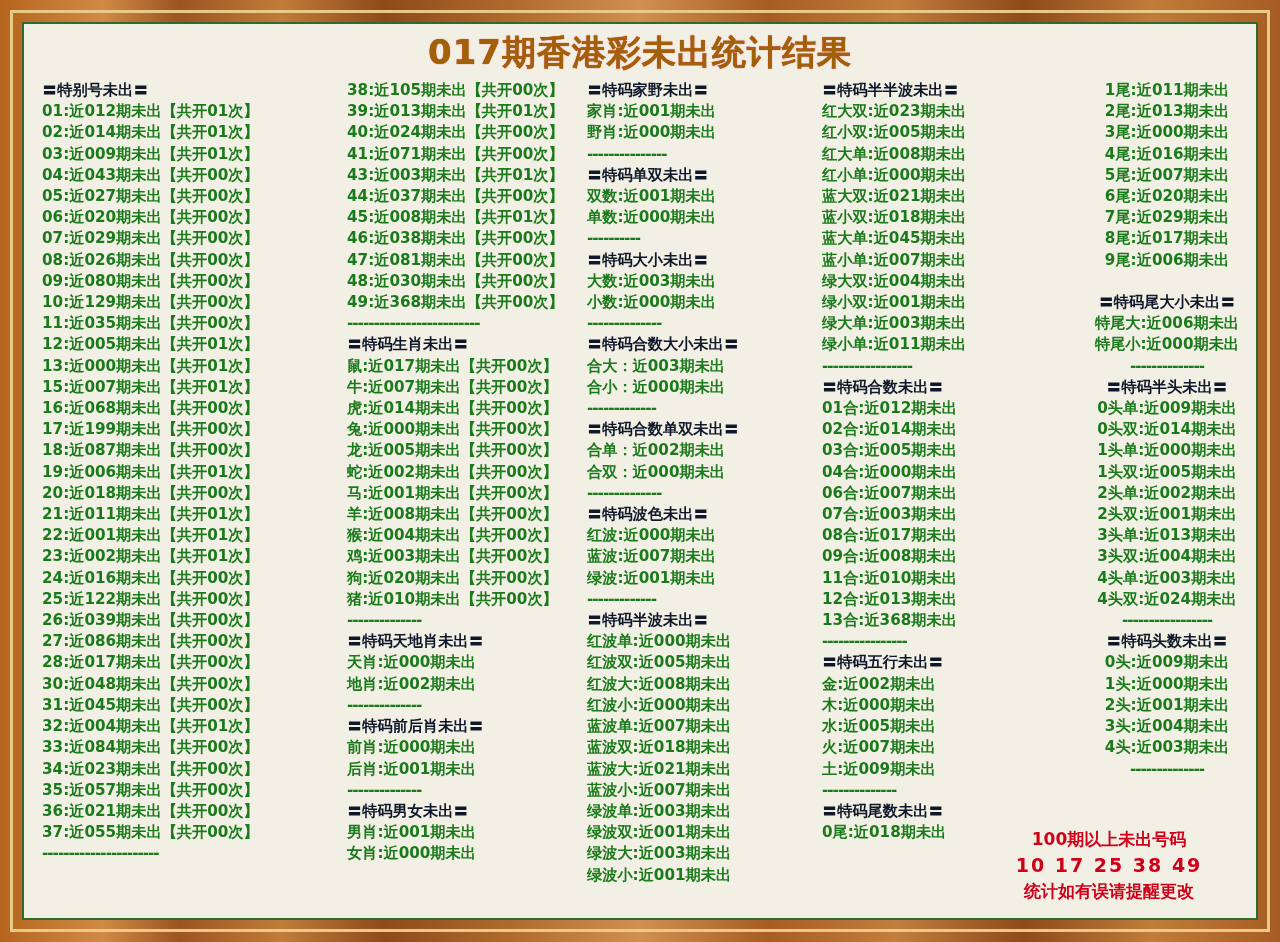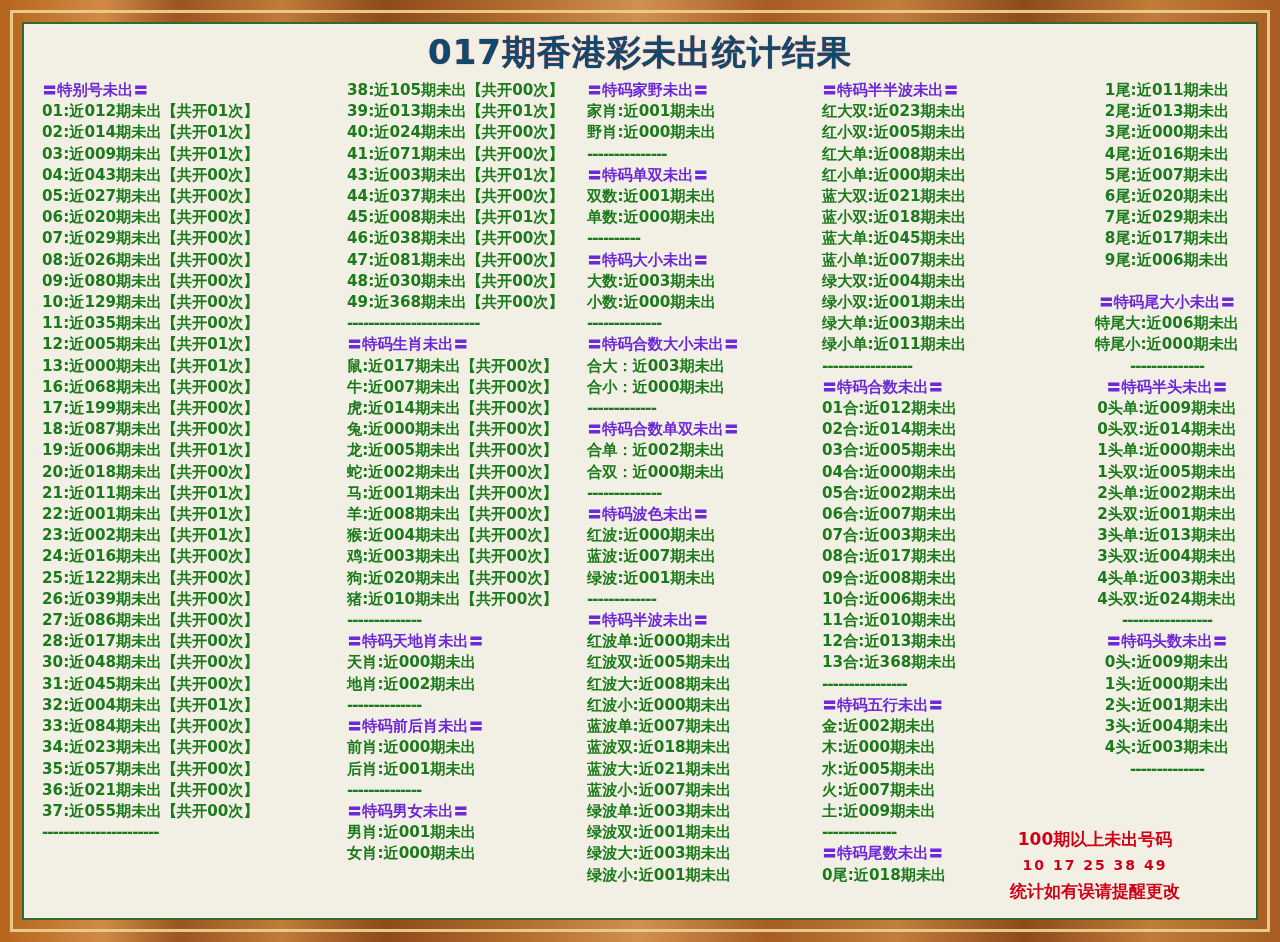--- a/index.html
+++ b/index.html
@@ -22,21 +22,21 @@
   }
   .sheet{
     position:absolute;left:22px;top:22px;right:22px;bottom:22px;
     background:#f2f0e4;
     border:2px solid #2f6b2f;
     box-sizing:border-box;
     overflow:hidden;
   }
   .title{
     text-align:center;
-    color:#0c4a6e;
+    color:#a16207;
     font-size:34px;
     font-weight:bold;
     letter-spacing:1px;
     padding:6px 0 4px 0;
     font-family:"DejaVu Sans","Liberation Sans",sans-serif;
     text-shadow:0 0 1px #d00018;
   }
   .columns{
     display:flex;
     padding:0 10px;
@@ -53,34 +53,34 @@
   .c4{width:245px;}
   .c5{width:200px;text-align:center;}
   .line{
     font-size:15.2px;
     line-height:21.2px;
     white-space:nowrap;
     font-weight:bold;
     color:#1b7a1b;
     font-family:"DejaVu Sans","Liberation Sans",sans-serif;
   }
-  .hdr{color:#6d28d9;font-weight:bold;}
+  .hdr{color:#0f172a;font-weight:bold;}
   .sep{color:#1b7a1b;letter-spacing:-1px;}
   .note{
     position:absolute;
-    right:26px;
+    right:12px;
     bottom:14px;
     width:270px;
     text-align:center;
     color:#d00018;
     font-weight:bold;
     font-size:17px;
     line-height:26px;
   }
-  .note .big{font-size:14px;letter-spacing:2px;}
+  .note .big{font-size:19px;letter-spacing:2px;}
 </style>
 </head>
 <body>
 
 <div class="frame">
   <div class="frame-inner"></div>
   <div class="sheet">
     <div class="title">017期香港彩未出统计结果</div>
     <div class="columns">
       <div class="col c1">
@@ -91,20 +91,21 @@
           <div class="line">04:近043期未出【共开00次】</div>
           <div class="line">05:近027期未出【共开00次】</div>
           <div class="line">06:近020期未出【共开00次】</div>
           <div class="line">07:近029期未出【共开00次】</div>
           <div class="line">08:近026期未出【共开00次】</div>
           <div class="line">09:近080期未出【共开00次】</div>
           <div class="line">10:近129期未出【共开00次】</div>
           <div class="line">11:近035期未出【共开00次】</div>
           <div class="line">12:近005期未出【共开01次】</div>
           <div class="line">13:近000期未出【共开01次】</div>
+          <div class="line">15:近007期未出【共开01次】</div>
           <div class="line">16:近068期未出【共开00次】</div>
           <div class="line">17:近199期未出【共开00次】</div>
           <div class="line">18:近087期未出【共开00次】</div>
           <div class="line">19:近006期未出【共开01次】</div>
           <div class="line">20:近018期未出【共开00次】</div>
           <div class="line">21:近011期未出【共开01次】</div>
           <div class="line">22:近001期未出【共开01次】</div>
           <div class="line">23:近002期未出【共开01次】</div>
           <div class="line">24:近016期未出【共开00次】</div>
           <div class="line">25:近122期未出【共开00次】</div>
@@ -213,26 +214,24 @@
           <div class="line">绿大双:近004期未出</div>
           <div class="line">绿小双:近001期未出</div>
           <div class="line">绿大单:近003期未出</div>
           <div class="line">绿小单:近011期未出</div>
           <div class="line sep">-----------------</div>
           <div class="line hdr">〓特码合数未出〓</div>
           <div class="line">01合:近012期未出</div>
           <div class="line">02合:近014期未出</div>
           <div class="line">03合:近005期未出</div>
           <div class="line">04合:近000期未出</div>
-          <div class="line">05合:近002期未出</div>
           <div class="line">06合:近007期未出</div>
           <div class="line">07合:近003期未出</div>
           <div class="line">08合:近017期未出</div>
           <div class="line">09合:近008期未出</div>
-          <div class="line">10合:近006期未出</div>
           <div class="line">11合:近010期未出</div>
           <div class="line">12合:近013期未出</div>
           <div class="line">13合:近368期未出</div>
           <div class="line sep">----------------</div>
           <div class="line hdr">〓特码五行未出〓</div>
           <div class="line">金:近002期未出</div>
           <div class="line">木:近000期未出</div>
           <div class="line">水:近005期未出</div>
           <div class="line">火:近007期未出</div>
           <div class="line">土:近009期未出</div>

